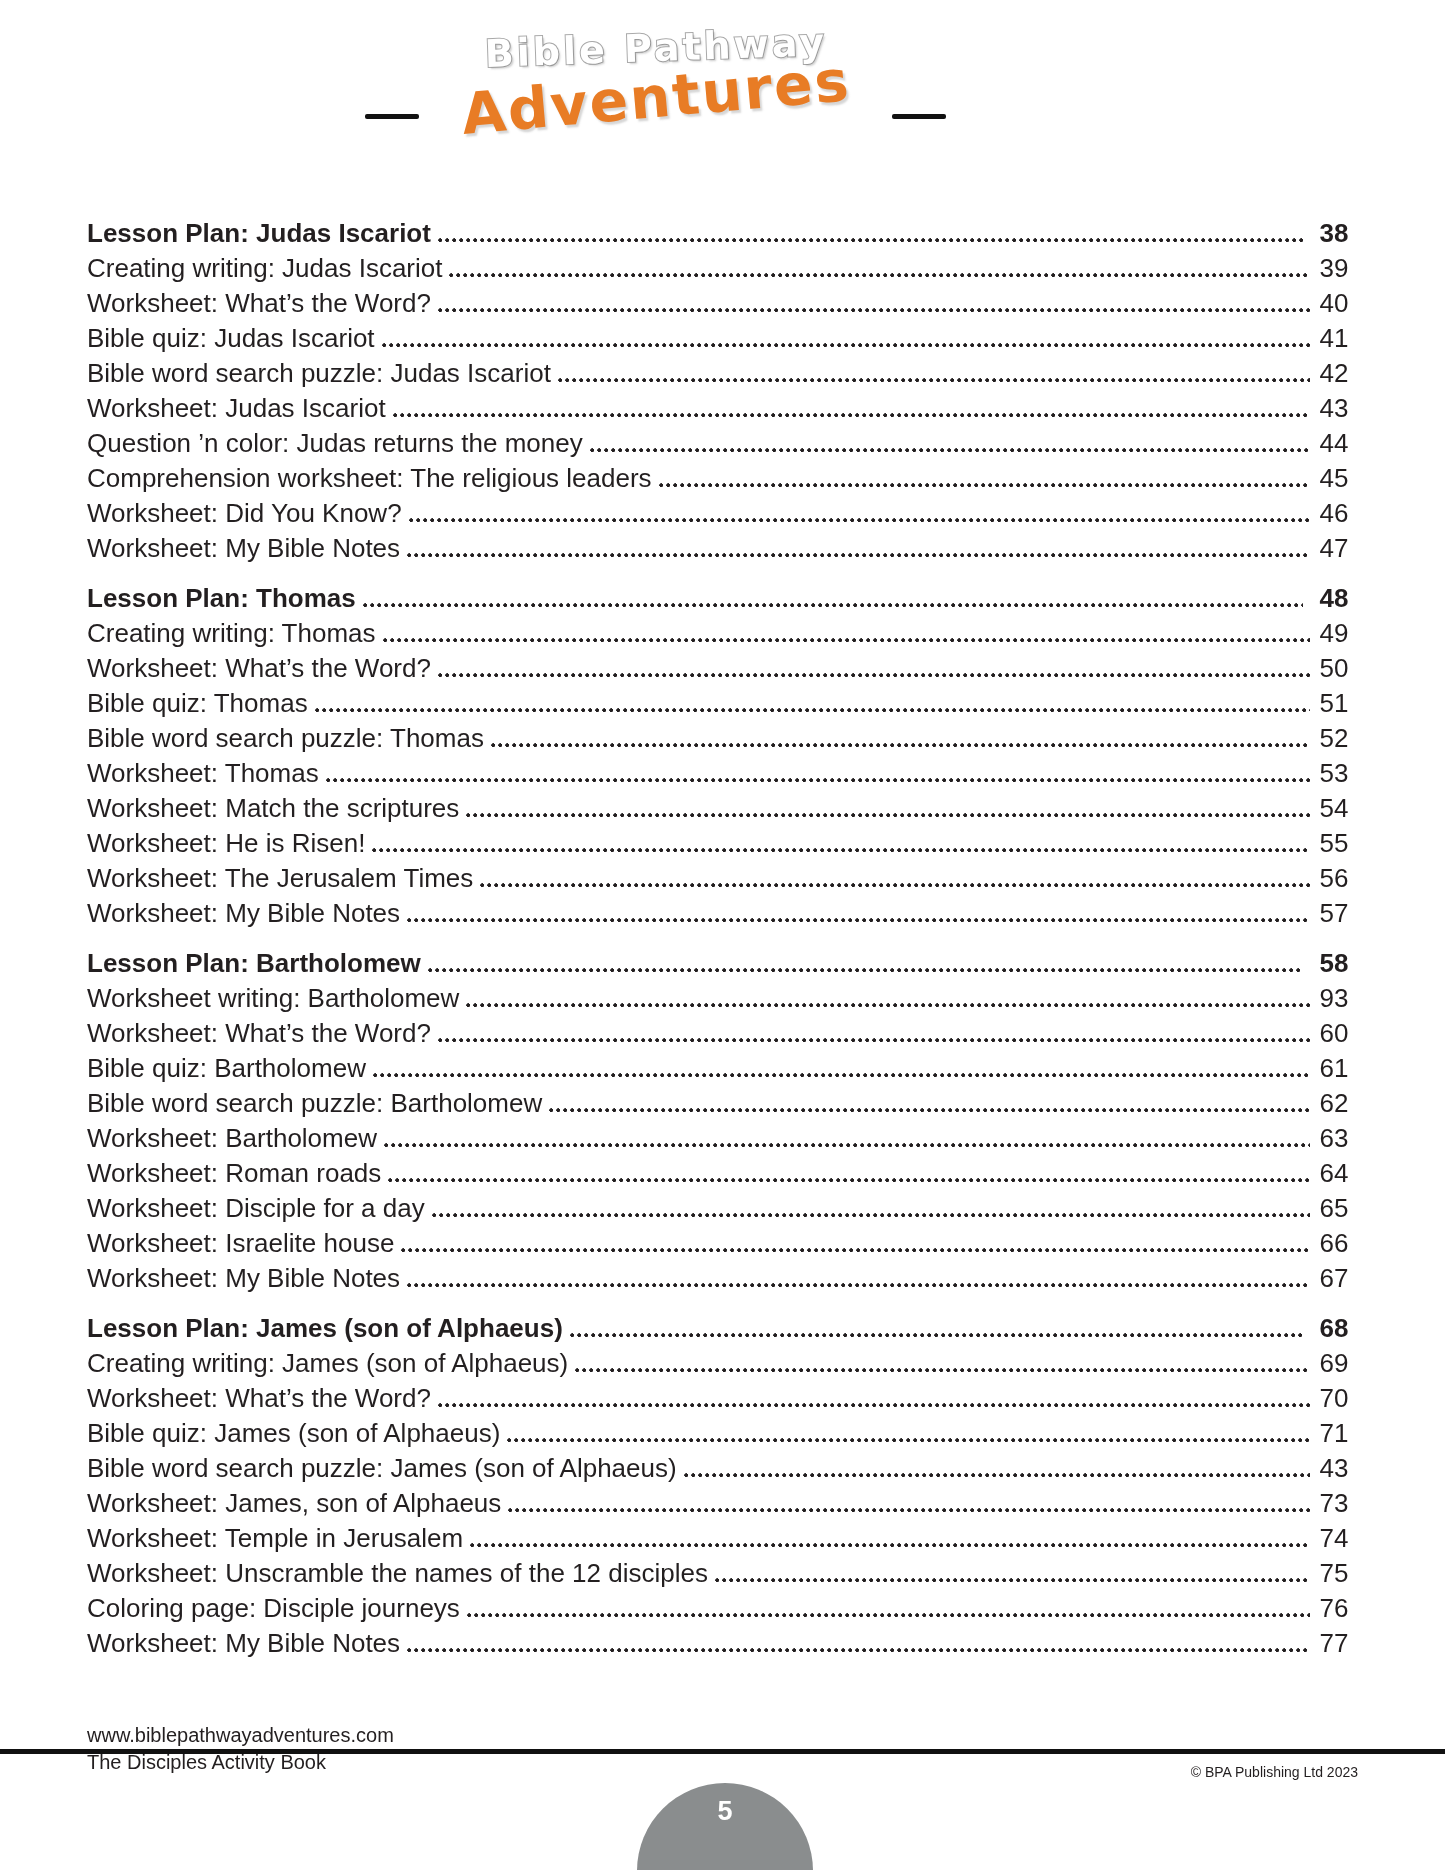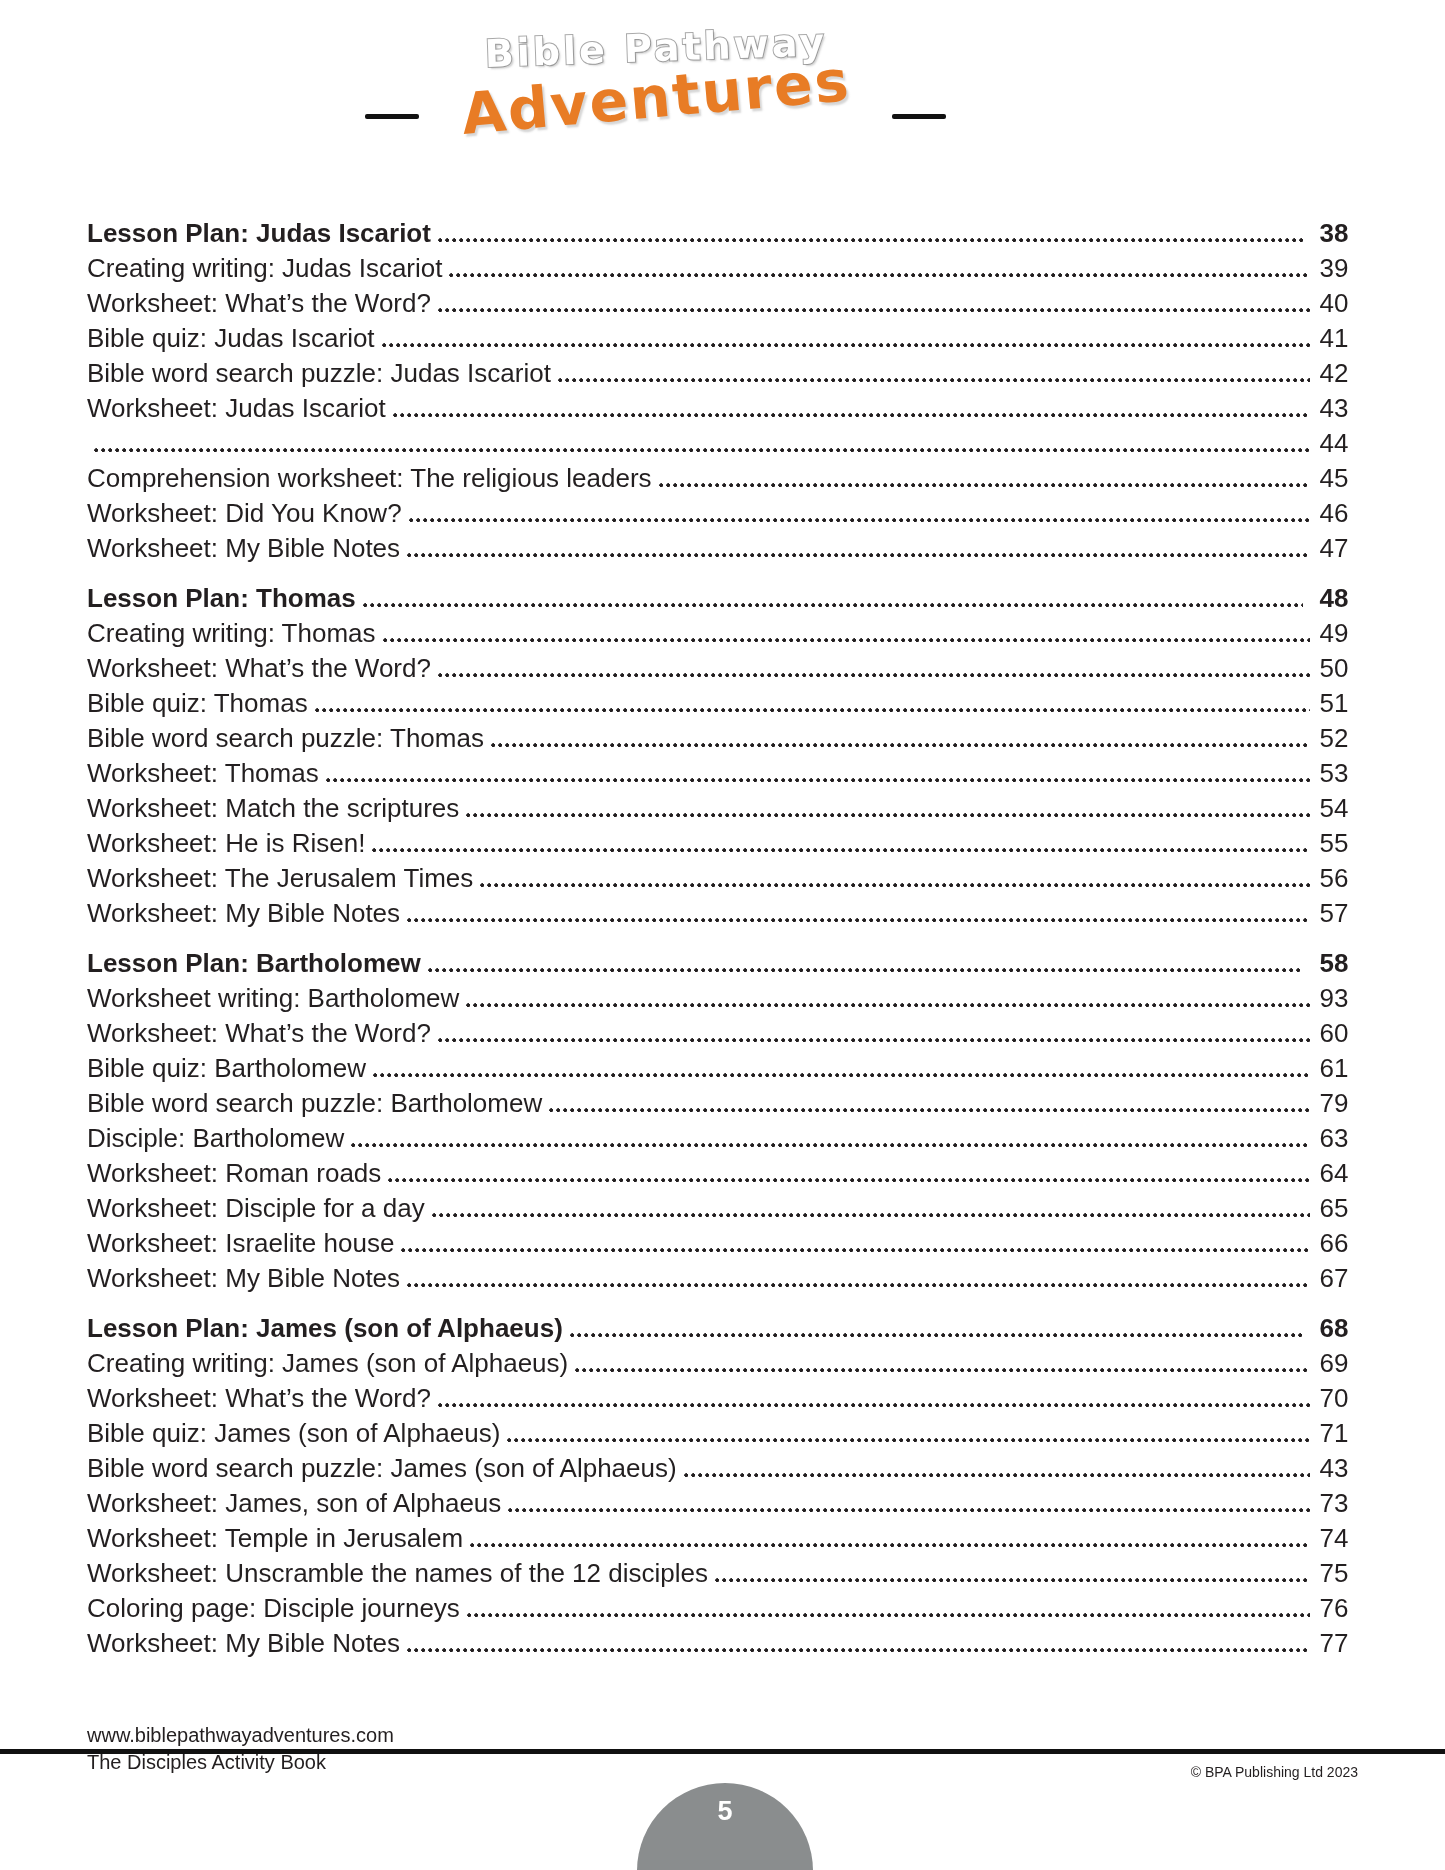--- a/index.html
+++ b/index.html
@@ -126,20 +126,21 @@
           <span class="toc-label">Bible word search puzzle: Judas Iscariot</span>
           <span class="toc-dots"></span>
           <span class="toc-page">42</span>
         </div>
         <div class="toc-row">
           <span class="toc-label">Worksheet: Judas Iscariot</span>
           <span class="toc-dots"></span>
           <span class="toc-page">43</span>
         </div>
         <div class="toc-row">
+          <span class="toc-label">Question ’n color: Judas returns the money</span>
           <span class="toc-dots"></span>
           <span class="toc-page">44</span>
         </div>
         <div class="toc-row">
           <span class="toc-label">Comprehension worksheet: The religious leaders</span>
           <span class="toc-dots"></span>
           <span class="toc-page">45</span>
         </div>
         <div class="toc-row">
           <span class="toc-label">Worksheet: Did You Know?</span>
@@ -221,24 +222,24 @@
           <span class="toc-page">60</span>
         </div>
         <div class="toc-row">
           <span class="toc-label">Bible quiz: Bartholomew</span>
           <span class="toc-dots"></span>
           <span class="toc-page">61</span>
         </div>
         <div class="toc-row">
           <span class="toc-label">Bible word search puzzle: Bartholomew</span>
           <span class="toc-dots"></span>
-          <span class="toc-page">79</span>
-        </div>
-        <div class="toc-row">
-          <span class="toc-label">Disciple: Bartholomew</span>
+          <span class="toc-page">62</span>
+        </div>
+        <div class="toc-row">
+          <span class="toc-label">Worksheet: Bartholomew</span>
           <span class="toc-dots"></span>
           <span class="toc-page">63</span>
         </div>
         <div class="toc-row">
           <span class="toc-label">Worksheet: Roman roads</span>
           <span class="toc-dots"></span>
           <span class="toc-page">64</span>
         </div>
         <div class="toc-row">
           <span class="toc-label">Worksheet: Disciple for a day</span>

